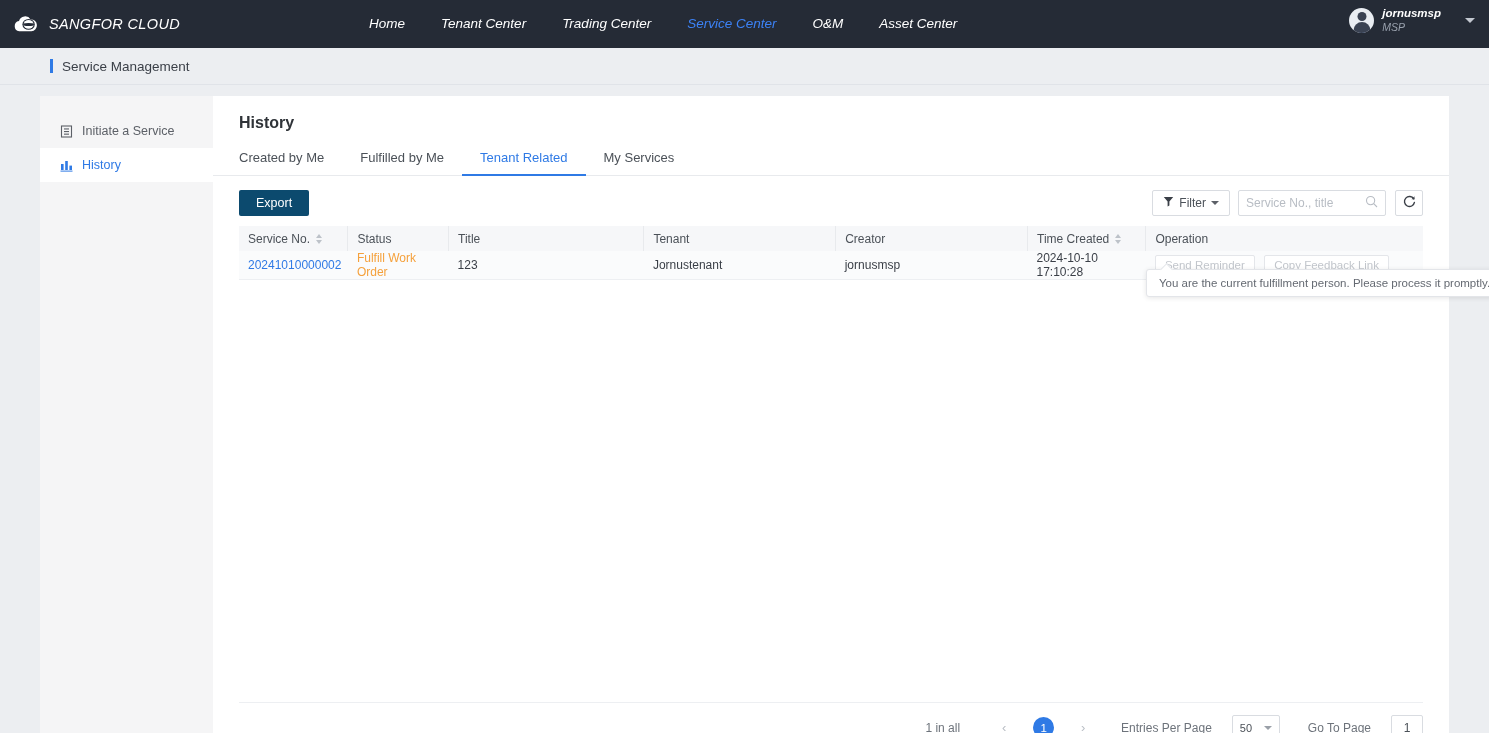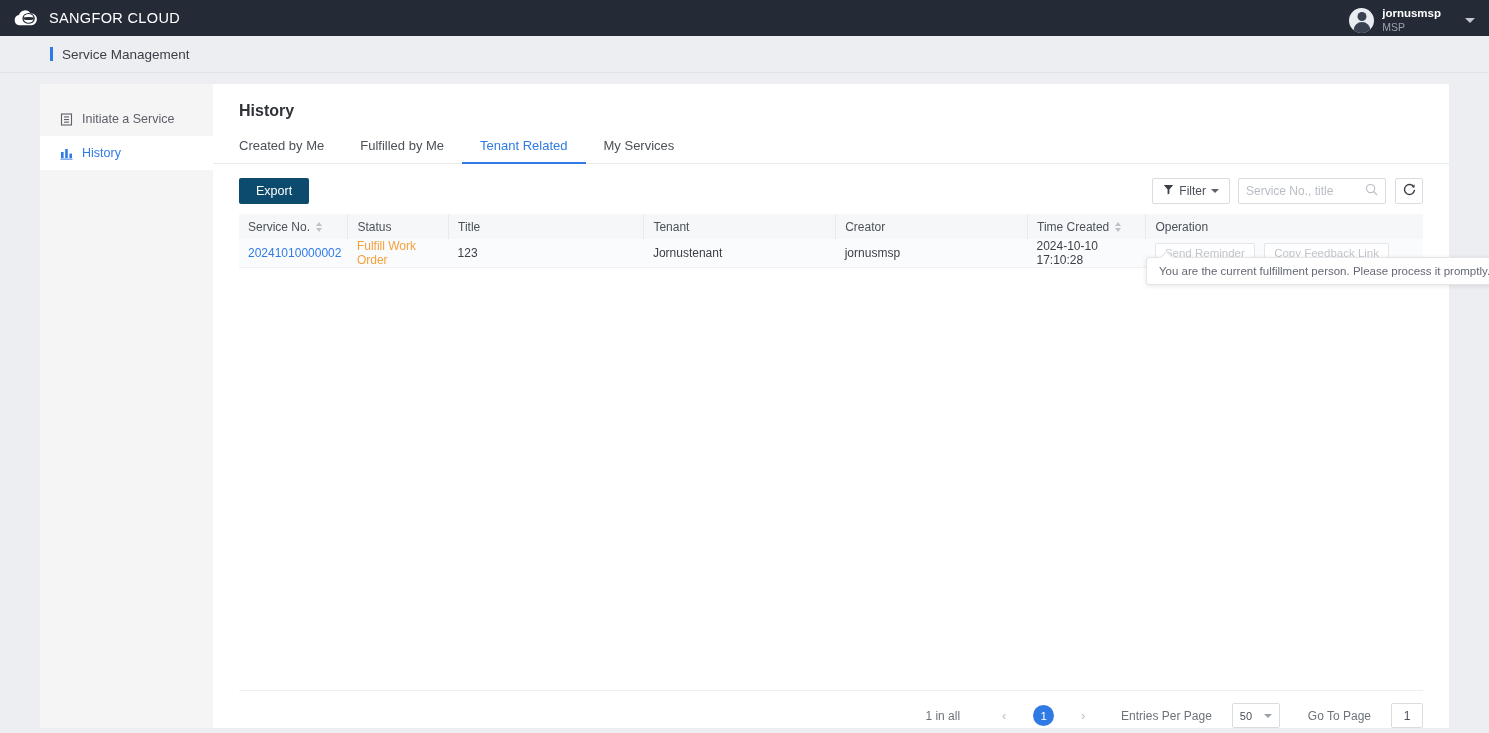--- a/index.html
+++ b/index.html
@@ -5,24 +5,25 @@
   * { box-sizing: border-box; margin: 0; padding: 0; }
   html, body {
     width: 1489px; height: 733px;
     font-family: "Liberation Sans", sans-serif;
     background: #eceef1;
     overflow: hidden;
   }
 
   
   .topbar {
-    height: 36px; width: 100%;
+    height: 48px; width: 100%;
     background: #252b36;
     display: flex; align-items: center;
     position: relative;
+    font-style: italic;
   }
   .brand { display: flex; align-items: center; padding-left: 12px; gap: 9px; }
   .brand-logo { width: 28px; height: 20px; position: relative; flex: 0 0 auto; }
   .brand-name { color: #ffffff; font-size: 14.5px; letter-spacing: .35px; white-space: nowrap; }
 
   .nav { display: flex; align-items: center; gap: 36px; margin-left: 189px; }
   .nav-item {
     color: #ffffff; font-size: 13.5px; cursor: pointer; white-space: nowrap;
     line-height: 40px;
   }
@@ -228,20 +229,28 @@
         <path d="M7.2 17.2a5.1 5.1 0 0 1-.2-10.1A6.4 6.4 0 0 1 18.6 5.4a4.6 4.6 0 0 1 .8 11.8z" fill="#ffffff"></path>
         <ellipse cx="16.6" cy="10.4" rx="6.2" ry="5.4" fill="#252b36"></ellipse>
         <ellipse cx="16.6" cy="10.4" rx="5.0" ry="4.3" fill="#ffffff"></ellipse>
         <ellipse cx="16.6" cy="10.4" rx="5.0" ry="1.5" fill="#252b36"></ellipse>
         <rect x="11.4" y="9.6" width="10.4" height="1.6" fill="#252b36"></rect>
       </svg>
     </span>
     <span class="brand-name">SANGFOR CLOUD</span>
   </div>
 
+  <nav class="nav">
+    <span class="nav-item">Home</span>
+    <span class="nav-item">Tenant Center</span>
+    <span class="nav-item">Trading Center</span>
+    <span class="nav-item active">Service Center</span>
+    <span class="nav-item">O&amp;M</span>
+    <span class="nav-item">Asset Center</span>
+  </nav>
 
   <div class="user-box">
     <span class="avatar">
         <span class="badge"></span>
       </span>
     <span class="user-text">
       <span class="user-name">jornusmsp</span>
       <span class="user-role">MSP</span>
     </span>
     <span class="caret-down"></span>

